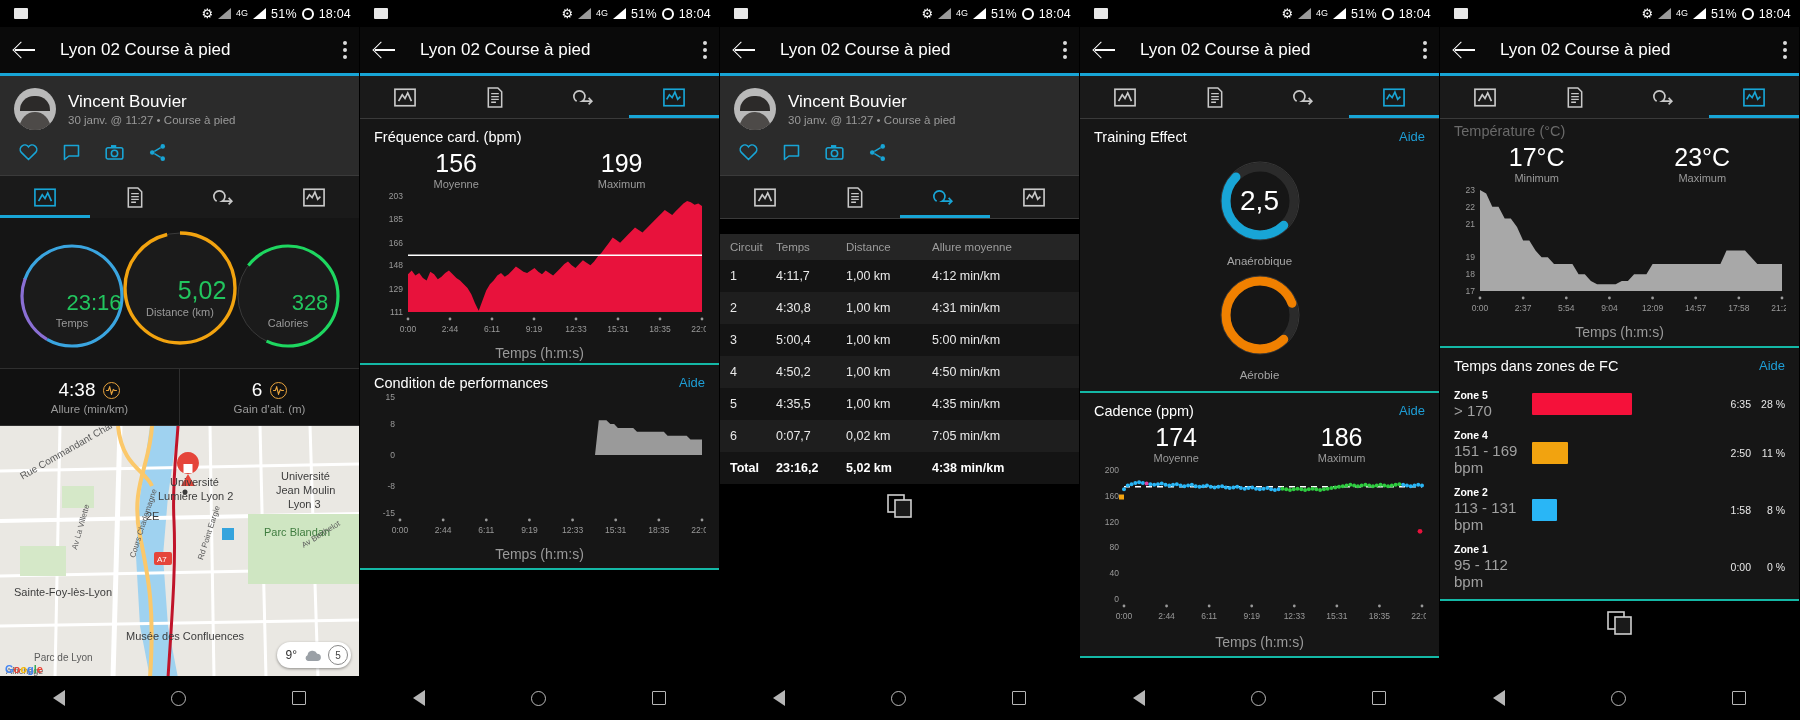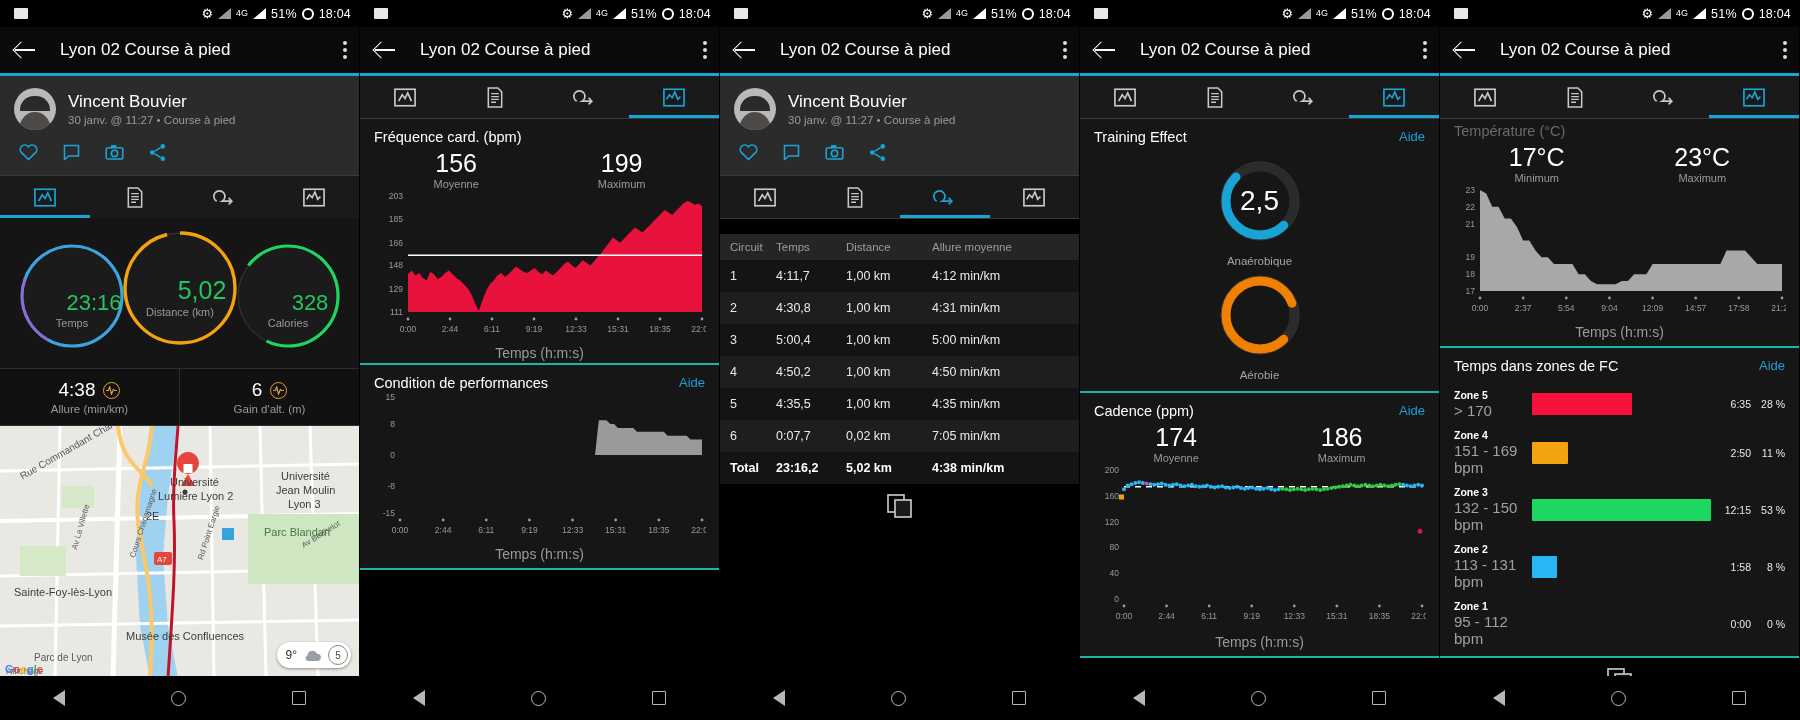--- a/index.html
+++ b/index.html
@@ -964,31 +964,20 @@
               <div class="zn-s">151 - 169 bpm</div>
             </div>
             <div class="zbar-area">
               <div class="zbar" style="background: rgb(242, 163, 15); width: 20%;"></div>
             </div>
             <div class="ztime">2:50</div>
             <div class="zpct">11 %</div>
           </div>
           <div class="zrow">
             <div class="zname">
-              <div class="zn-t">Zone 3</div>
-              <div class="zn-s">132 - 150 bpm</div>
-            </div>
-            <div class="zbar-area">
-              <div class="zbar" style="background: rgb(30, 215, 96); width: 100%;"></div>
-            </div>
-            <div class="ztime">12:15</div>
-            <div class="zpct">53 %</div>
-          </div>
-          <div class="zrow">
-            <div class="zname">
               <div class="zn-t">Zone 2</div>
               <div class="zn-s">113 - 131 bpm</div>
             </div>
             <div class="zbar-area">
               <div class="zbar" style="background: rgb(41, 182, 246); width: 14%;"></div>
             </div>
             <div class="ztime">1:58</div>
             <div class="zpct">8 %</div>
           </div>
           <div class="zrow">

